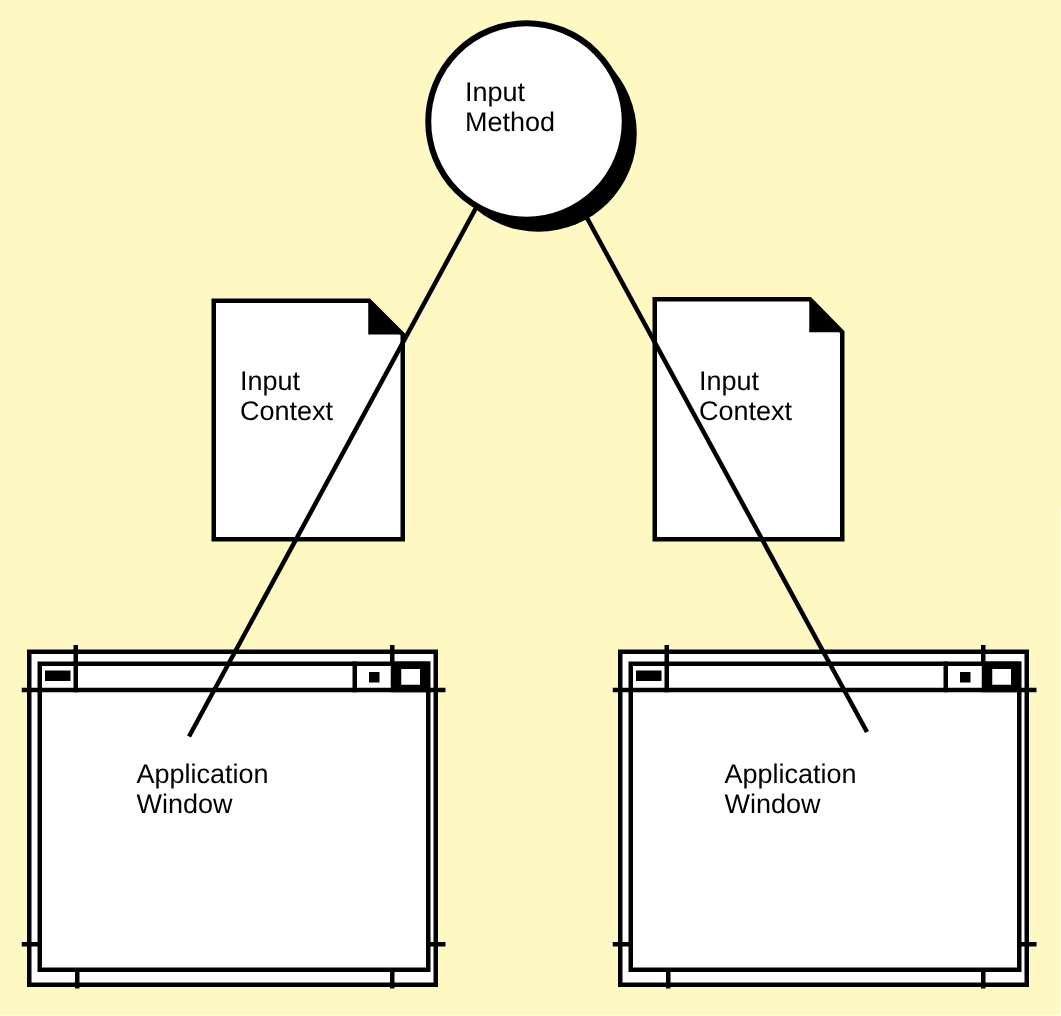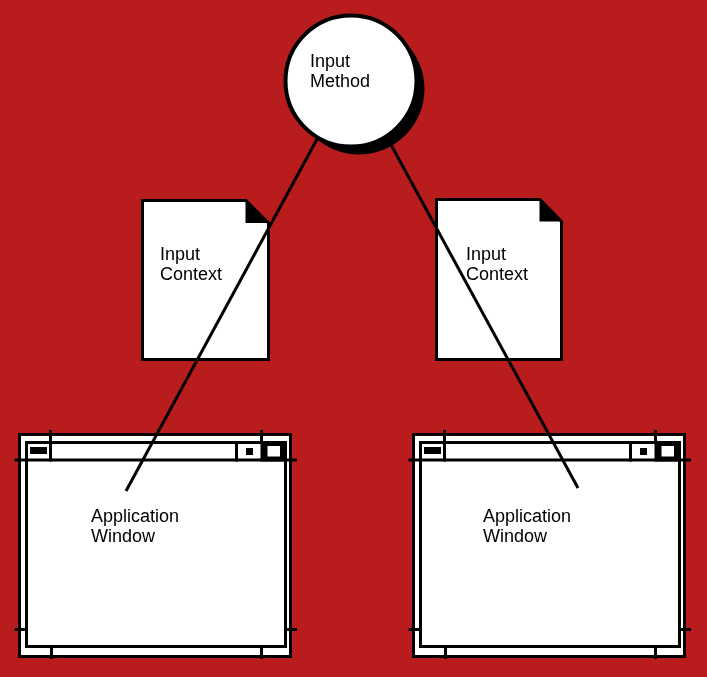--- a/index.html
+++ b/index.html
@@ -4,21 +4,21 @@
 <style>
   html, body {
     margin: 0;
     padding: 0;
     background: #ffffff;
   }
   .stage {
     position: relative;
     width: 707px;
     height: 677px;
-    background: #b91c1c;
+    background: #fef9c3;
     overflow: hidden;
     font-family: "Liberation Sans", "DejaVu Sans", sans-serif;
   }
   .stage svg {
     position: absolute;
     left: 0;
     top: 0;
   }
   .label {
     position: absolute;

